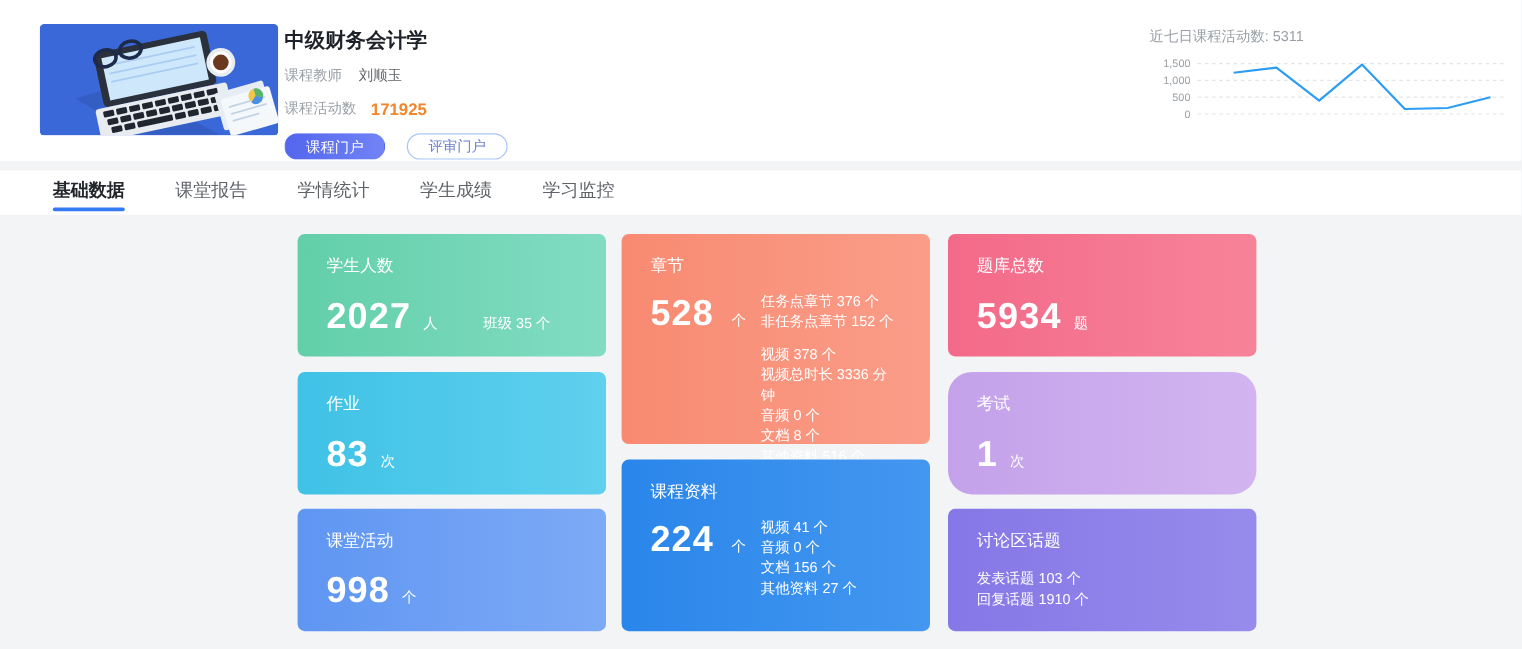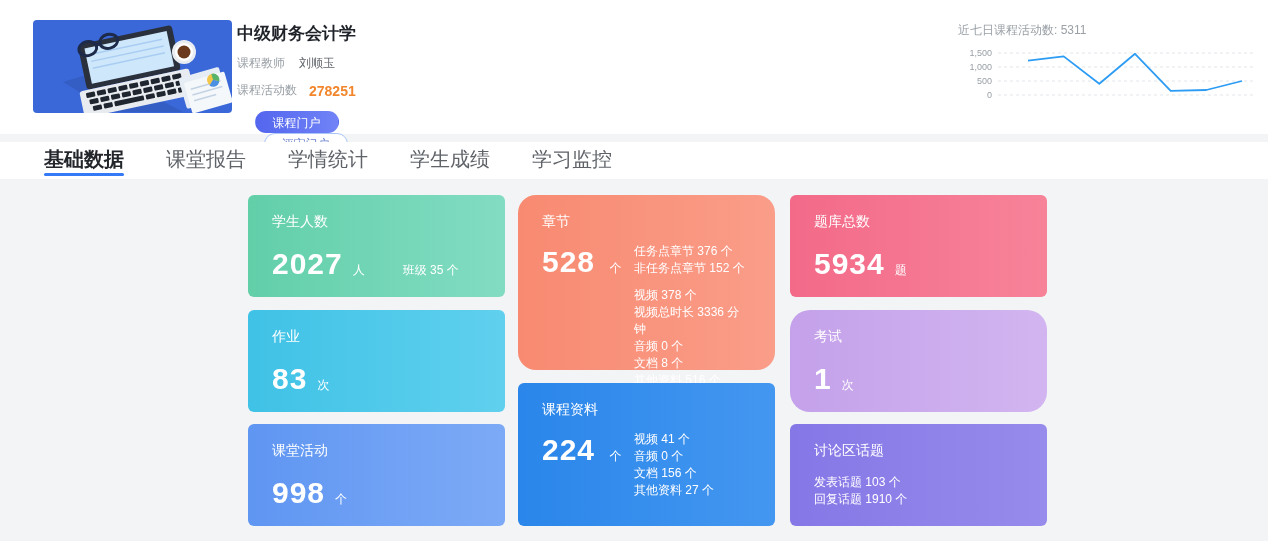--- a/index.html
+++ b/index.html
@@ -13,35 +13,35 @@
 
   
   .header-band { position:absolute; top:0; left:0; width:1268px; height:134px; background:#ffffff;padding-left:18px; }
   .thumb { position:absolute; left:33px; top:20px; width:199px; height:93px; border-radius:4px; overflow:hidden; }
   .course-info { position:absolute; left:237px; top:22px; }
   .course-title { font-size:17px; font-weight:bold; color:#1f2329; }
   .meta-row { margin-top:10px; font-size:12px; display:flex; align-items:center; }
   .meta-label { color:#9aa0a6; }
   .meta-value { color:#5f6368; margin-left:14px; }
   .meta-value.orange { color:#f2862c; font-weight:bold; font-size:14px; margin-left:12px; }
-  .btn-row { margin-top:12px; display:flex; align-items:center;flex-direction:column; }
+  .btn-row { margin-top:12px; display:flex; align-items:center; }
   .btn { display:inline-block; min-width:84px; height:22px; line-height:20px; padding:0 14px;
          text-align:center; font-size:12px; border-radius:11px; cursor:pointer; }
   .btn-portal { background:linear-gradient(90deg,#5366ee,#7183f6); color:#fff; border:1px solid transparent; line-height:22px; }
   .btn-review { background:#fff; color:#6a82cc; border:1px solid #a9c6f7; margin-left:18px; }
 
   
   .chart-block { position:absolute; left:958px; top:22px; width:302px; }
   .chart-title { font-size:12px; color:#9aa0a6; margin-bottom:8px; }
   .chart-svg { width:300px; height:58px; display:block; }
 
   
   .tab-band { position:absolute; top:142px; left:0; width:1268px; height:37px; background:#fff;
               display:flex; align-items:stretch; padding-left:44px; }
-  .tab { font-size:20px; color:#5f6368; line-height:34px; position:relative; margin-right:42px; cursor:pointer; }
+  .tab { font-size:15px; color:#5f6368; line-height:34px; position:relative; margin-right:42px; cursor:pointer; }
   .tab.active { color:#23262b; font-weight:bold; }
   .tab.active::after { content:""; position:absolute; left:0; right:0; bottom:3px; height:3px;
                        border-radius:2px; background:#3479f6; }
 
   
   .card { position:absolute; width:257px; border-radius:6px; color:#fff; padding:18px 24px;
           display:flex; flex-direction:column; justify-content:space-between; }
   .card-title { font-size:14px; }
   .big-row { display:flex; align-items:baseline; }
   .big { font-size:30px; font-weight:bold; letter-spacing:1px; line-height:1; }
@@ -49,21 +49,21 @@
   .extra { font-size:12px; margin-left:38px; }
   .details { font-size:12px; line-height:17px; }
   .detail-group + .detail-group { margin-top:10px; }
   .content-row { display:flex; margin-top:12px; }
   .content-row .numcol { width:92px; flex:none; padding-top:4px; }
   .content-row.center { align-items:center; }
 
   .card-students      { left:248px; top:195px; height:102px; background:linear-gradient(90deg,#62cfa9,#82dcc2); }
   .card-homework      { left:248px; top:310px; height:102px; background:linear-gradient(90deg,#3fc2e6,#60d0ee); }
   .card-classactivity { left:248px; top:424px; height:102px; background:linear-gradient(90deg,#5f96f2,#7daaf6); }
-  .card-chapters      { left:518px; top:195px; height:175px; background:linear-gradient(90deg,#f88a71,#fa9d89); justify-content:flex-start;border-radius:18px; }
+  .card-chapters      { left:518px; top:195px; height:175px; background:linear-gradient(90deg,#f88a71,#fa9d89); justify-content:flex-start; }
   .card-material      { left:518px; top:383px; height:143px; background:linear-gradient(90deg,#2a86ea,#4497f0); justify-content:flex-start; }
   .card-questionbank  { left:790px; top:195px; height:102px; background:linear-gradient(90deg,#f36a89,#f78399); }
   .card-exam          { left:790px; top:310px; height:102px; background:linear-gradient(90deg,#c4a1ea,#d2b5f0);border-radius:20px; }
   .card-discussion    { left:790px; top:424px; height:102px; background:linear-gradient(90deg,#8577e6,#978bec); }
 </style>
 </head>
 <body>
 
 <div class="page">
 
@@ -130,21 +130,21 @@
     </div>
 
     <div class="course-info">
       <div class="course-title">中级财务会计学</div>
       <div class="meta-row">
         <span class="meta-label">课程教师</span>
         <span class="meta-value">刘顺玉</span>
       </div>
       <div class="meta-row">
         <span class="meta-label">课程活动数</span>
-        <span class="meta-value orange">278251</span>
+        <span class="meta-value orange">171925</span>
       </div>
       <div class="btn-row">
         <span class="btn btn-portal">课程门户</span>
         <span class="btn btn-review">评审门户</span>
       </div>
     </div>
 
     <div class="chart-block">
       <div class="chart-title">近七日课程活动数: 5311</div>
       <svg id="mini-chart" class="chart-svg" viewBox="0 0 300 58">

